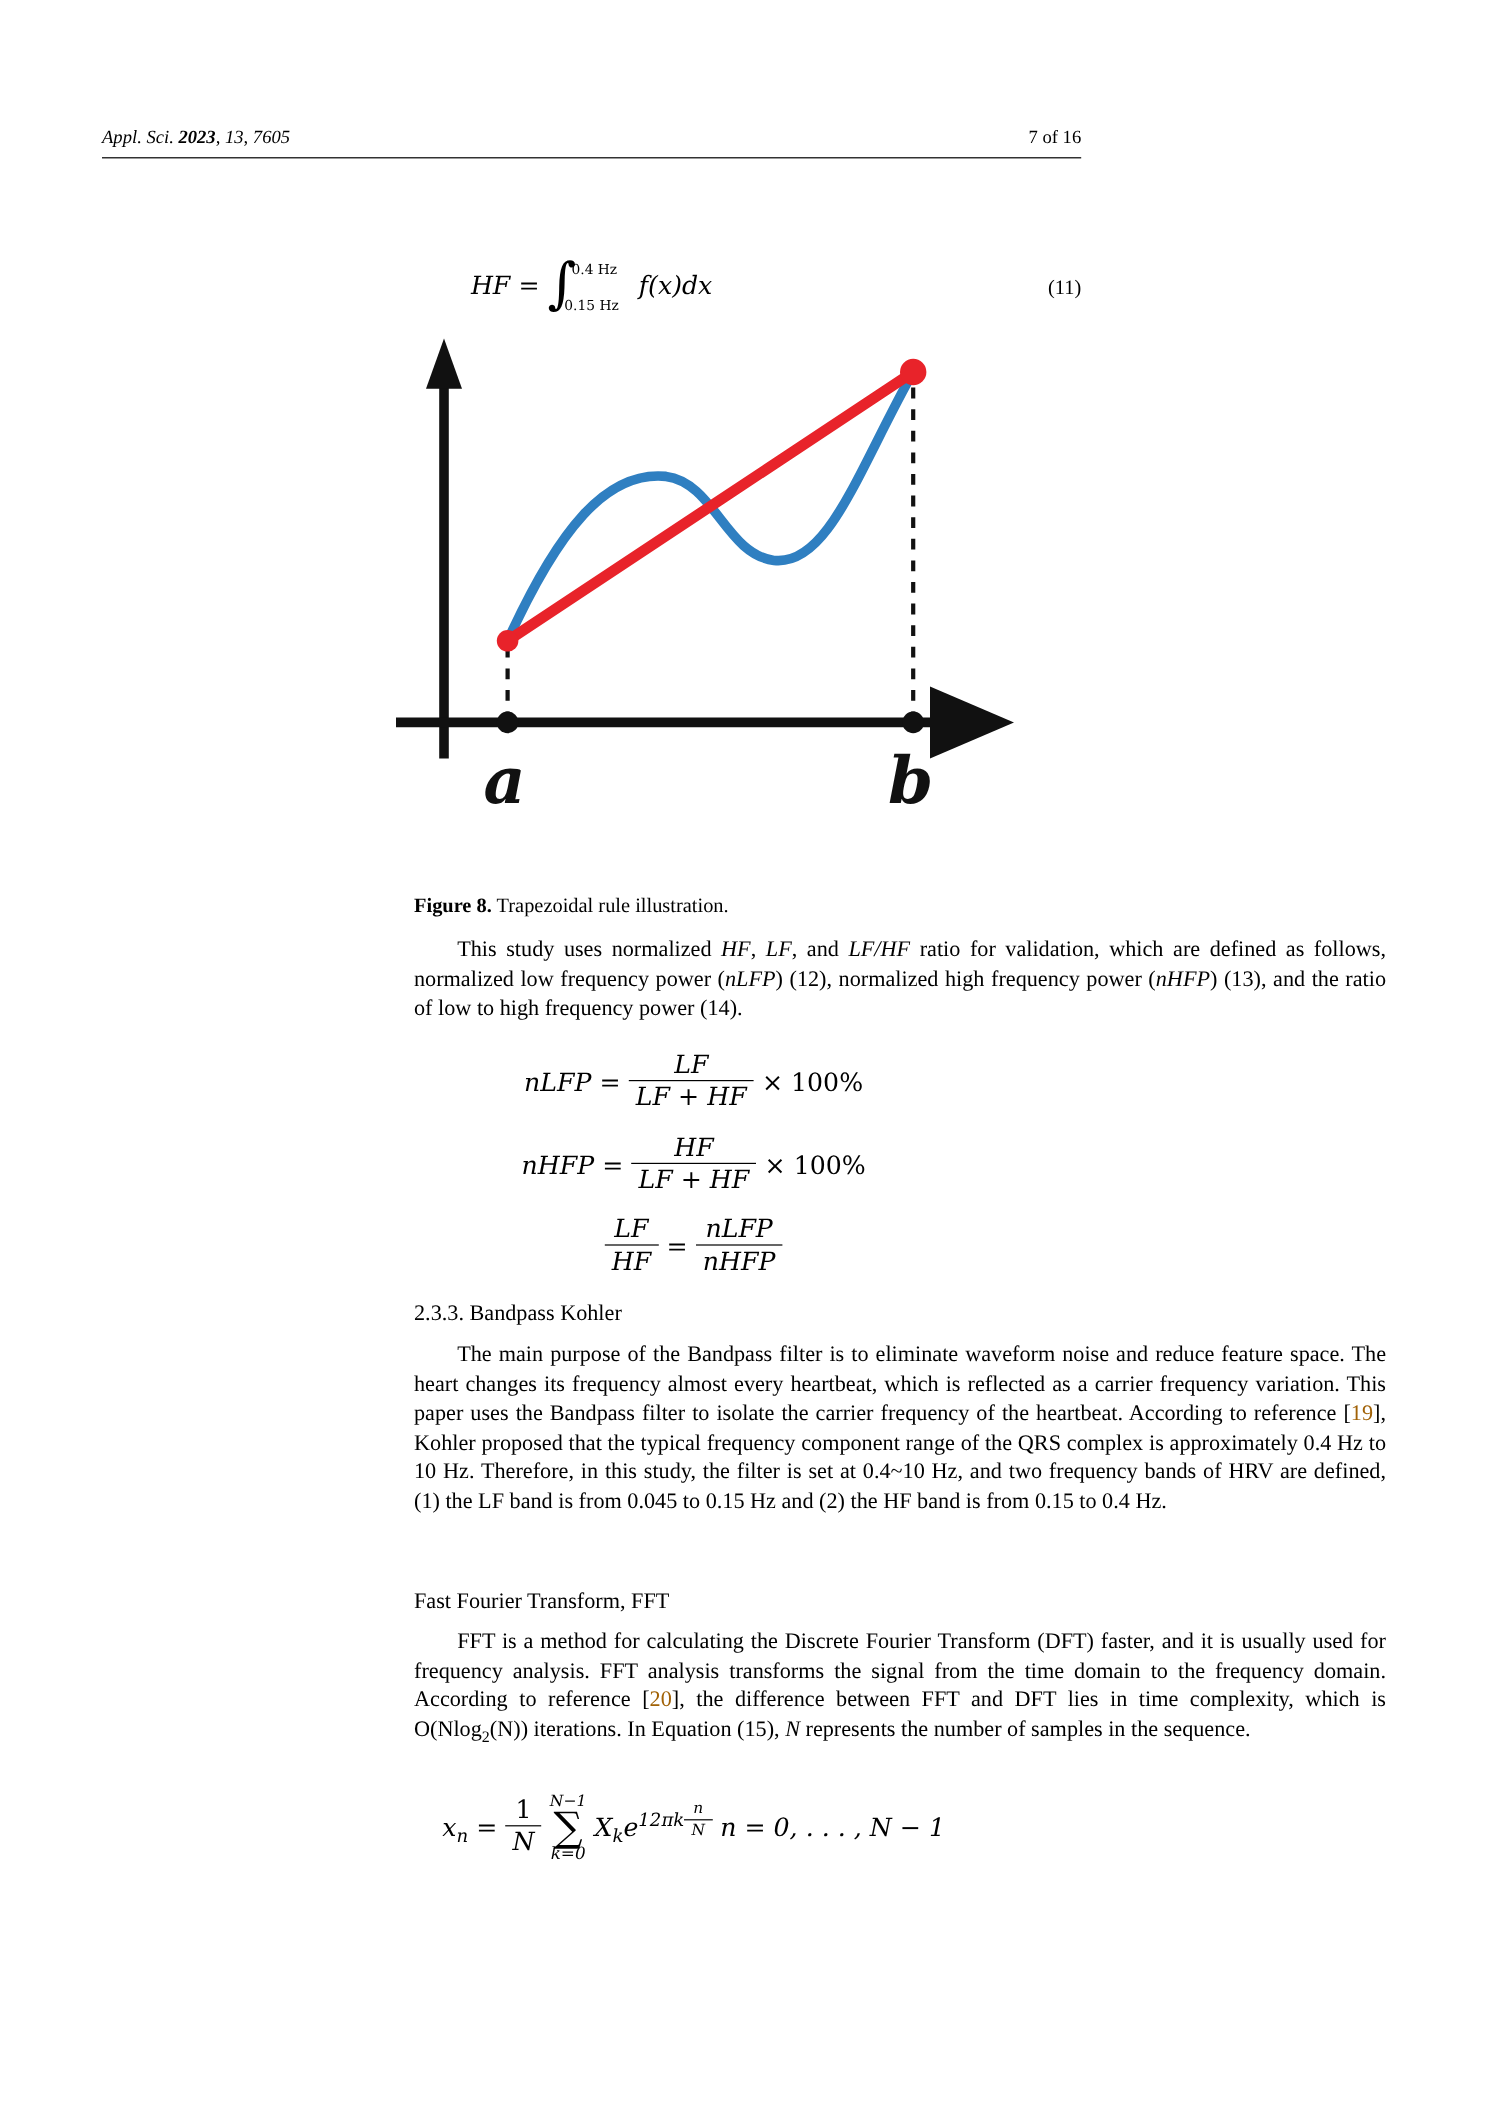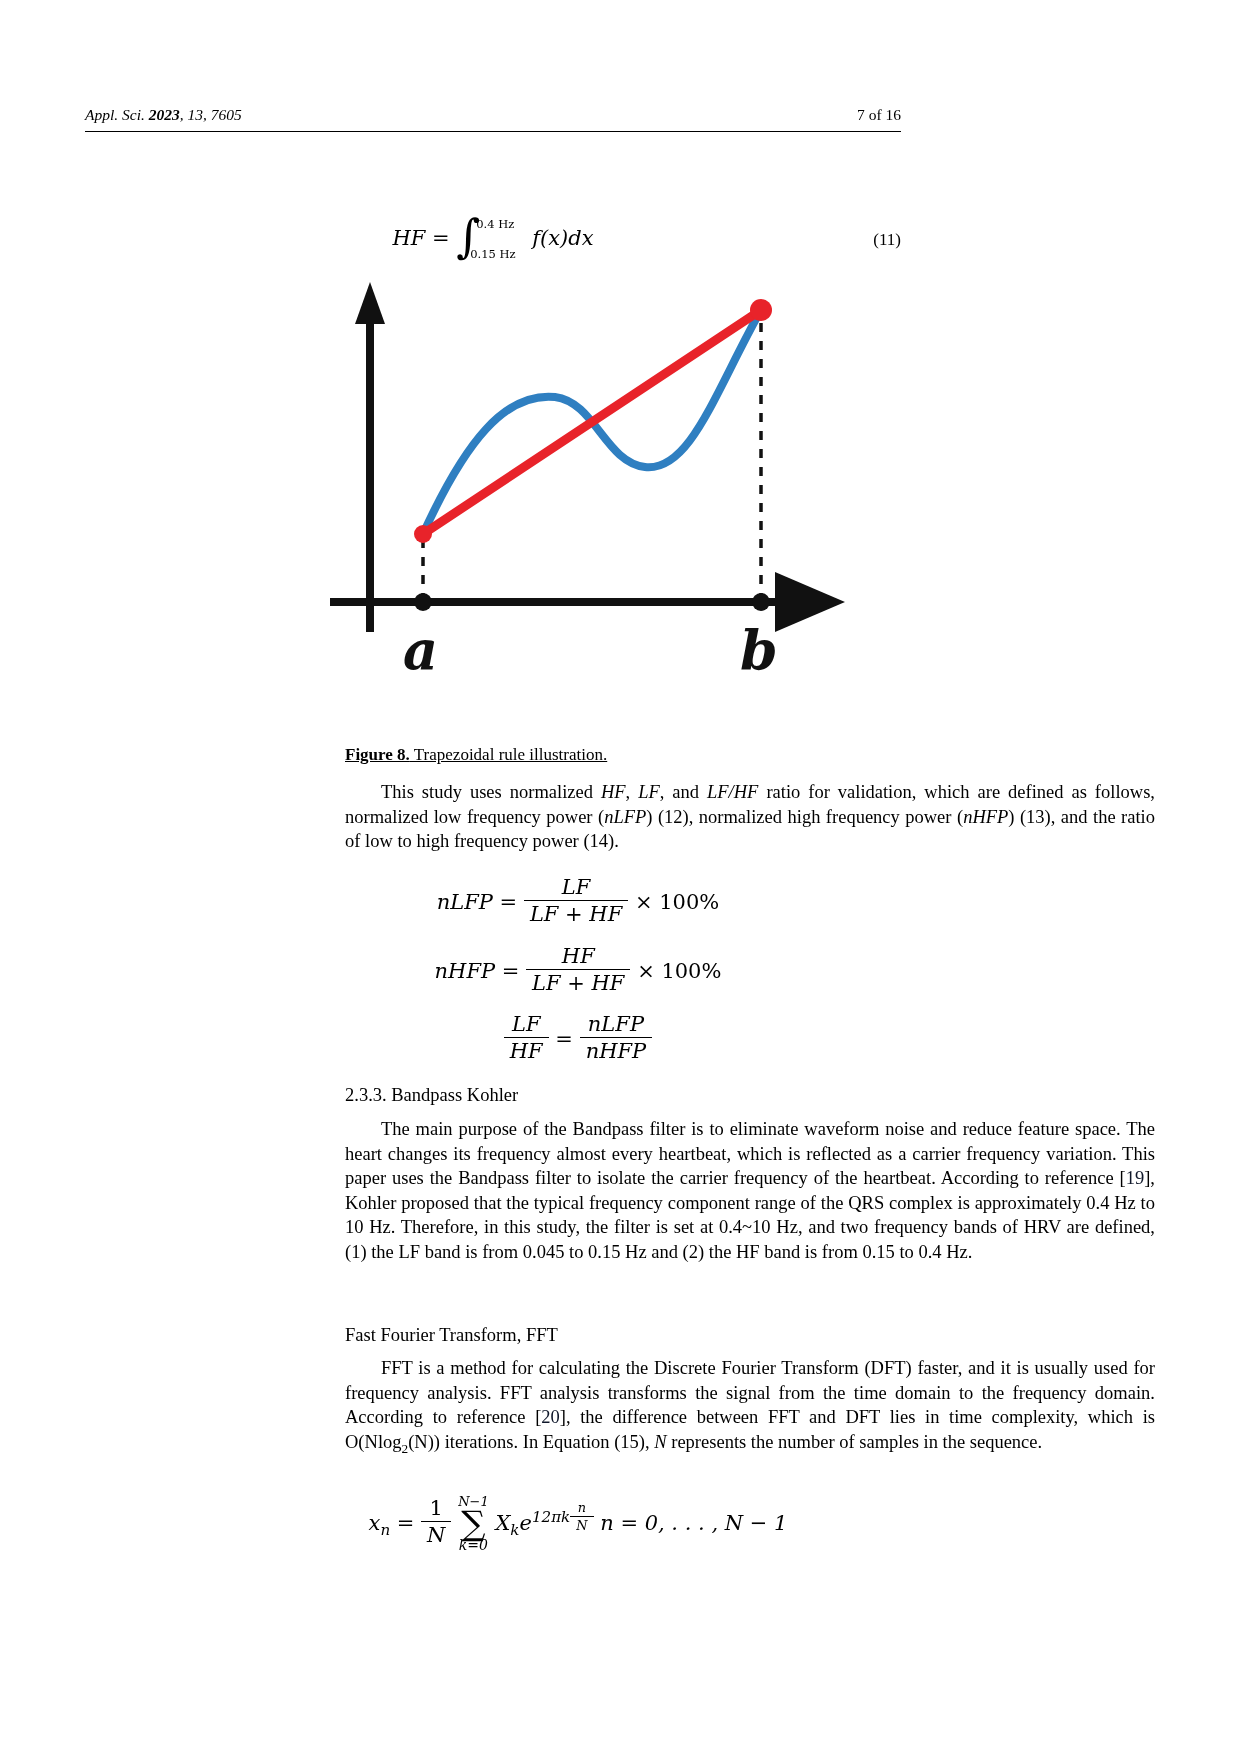--- a/index.html
+++ b/index.html
@@ -109,38 +109,37 @@
     left: 85px;
     right: 85px;
     top: 272px;
     height: 450px;
   }
   .figure-caption {
     position: absolute;
     left: 345px;
     top: 745px;
     font-size: 17px;
-    text-decoration: underline;
   }
   .figure-caption b { font-weight: bold; }
 
   
   p.body {
     position: absolute;
     left: 345px;
     width: 810px;
     margin: 0;
     font-size: 18.5px;
     line-height: 1.33;
     text-align: justify;
     text-justify: inter-word;
   }
   p.body .indent { display: inline-block; width: 36px; }
   .it { font-style: italic; }
-  .ref { color: #0f172a; }
+  .ref { color: #a16207; }
 
   h3.section {
     position: absolute;
     left: 345px;
     margin: 0;
     font-size: 18.5px;
     font-weight: normal;
   }
 
   

